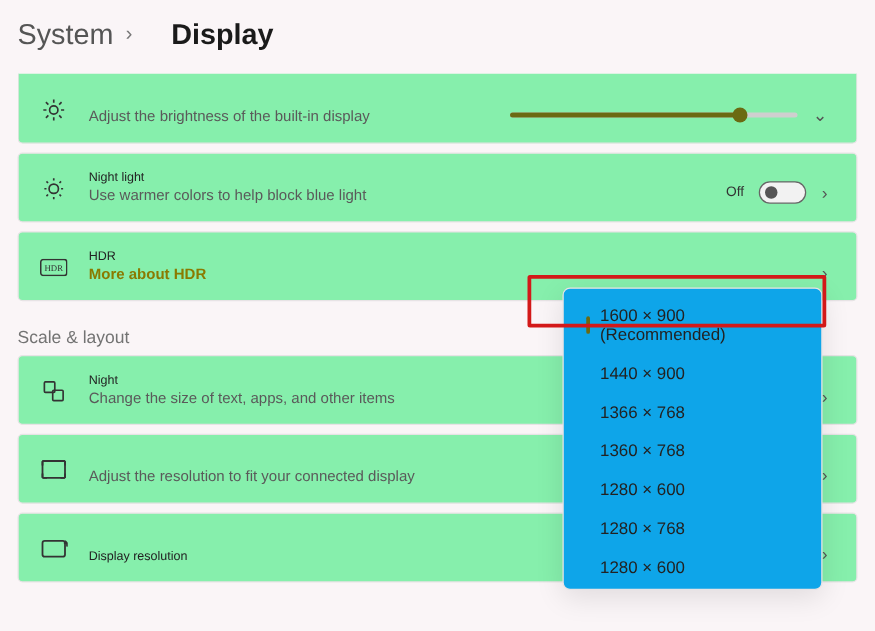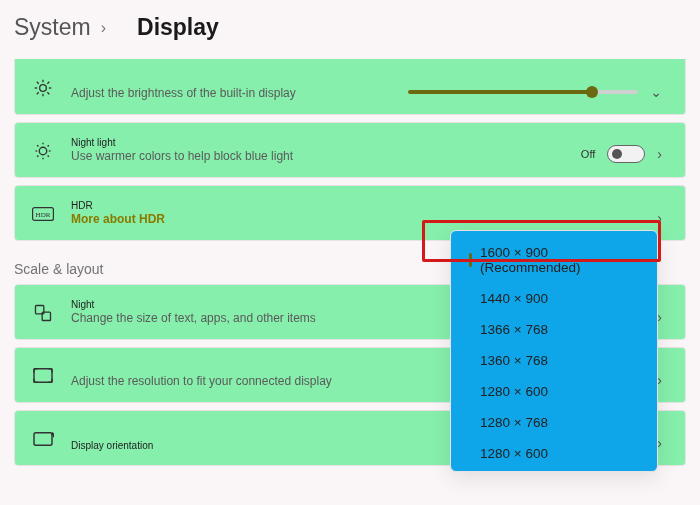--- a/index.html
+++ b/index.html
@@ -229,21 +229,21 @@
 
 <div class="card">
   <div class="iconw">
     <svg width="22" height="18" viewBox="0 0 24 20" fill="none" stroke="#333" stroke-width="1.6">
       <rect x="2" y="3" width="20" height="14" rx="2"></rect>
       <path d="M22 3 a5 5 0 0 1 2 5"></path>
       <polyline points="24,8 24,5 21,5" fill="none"></polyline>
     </svg>
   </div>
   <div class="textw">
-    <div class="title">Display orientation</div>
+    <div class="title">Display resolution</div>
   </div>
   <div class="right">
     <span class="chev">›</span>
   </div>
 </div>
 
 <div class="dropdown" id="res-dd">
     <div class="opt selected">
       <span class="tick"></span>
       <span>1600 × 900 (Recommended)</span>

